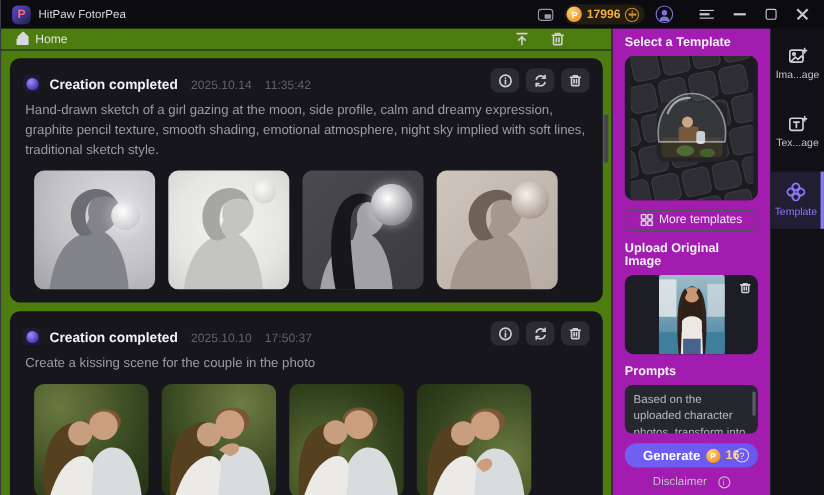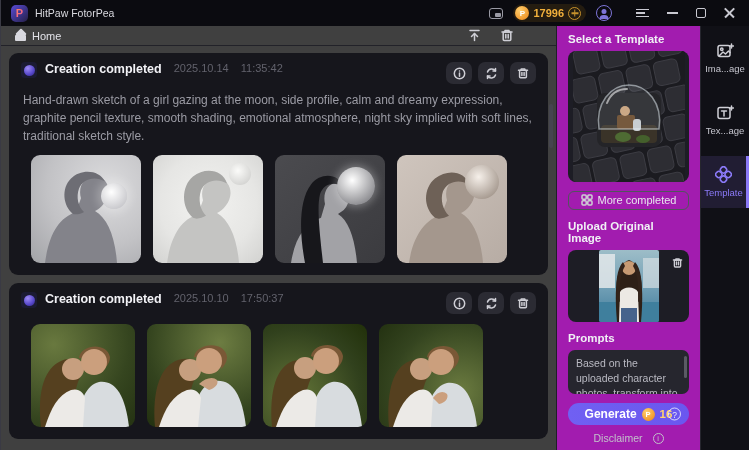--- a/index.html
+++ b/index.html
@@ -30,32 +30,32 @@
   .menuicon::before { content:""; position:absolute; top:0; left:0; right:0; height:1.6px; background:#c9c9d1; box-shadow:0 7px 0 #c9c9d1; }
   .menuicon::after { content:""; position:absolute; top:3.6px; left:0; width:9px; height:1.6px; background:#c9c9d1; }
   .minicon { width:11px; height:1.6px; background:#c9c9d1; }
   .maxicon { width:10px; height:10px; border:1.6px solid #c9c9d1; border-radius:2px; }
   .closeicon { width:11px; height:11px; position:relative; }
   .closeicon::before,.closeicon::after { content:""; position:absolute; left:-1px; top:4.6px; width:13px; height:1.6px; background:#c9c9d1; }
   .closeicon::before { transform:rotate(45deg); } .closeicon::after { transform:rotate(-45deg); }
 
   
   .bodyrow { flex:1; display:flex; min-height:0; }
-  .main { width:555px; display:flex; flex-direction:column; background:#404040; min-height:0; }
+  .main { width:555px; display:flex; flex-direction:column; background:#4d7c0f; min-height:0; }
   .crumbbar { height:20px; flex:0 0 auto; display:flex; align-items:center; padding:0 14px 0 14px; border-bottom:1px solid #222229; }
   .homeico { width:11px; height:10px; position:relative; margin-right:6px; }
   .homeico::before { content:""; position:absolute; left:0; right:0; bottom:0; height:6px; background:#d8d8de; border-radius:1px; }
   .homeico::after { content:""; position:absolute; left:50%; top:-1px; transform:translateX(-50%) rotate(45deg); width:8px; height:8px; background:#d8d8de; border-radius:1px; }
   .crumb-label { font-size:11px; color:#e2e2e8; }
   .crumb-actions { margin-left:auto; display:flex; gap:18px; align-items:center; padding-right:28px; }
   .scrollarea { flex:1; position:relative; padding:7px 8px 0 8px; overflow:hidden; }
   .vscroll { position:absolute; right:3px; top:58px; width:4px; height:44px; border-radius:2px; background:#45454e; }
 
   .card { background:#16161c; border-radius:9px; padding:9px 12px 10px 12px; margin-bottom:8px; }
-  .card-head { display:flex; align-items:flex-start; gap:8px; }
+  .card-head { display:flex; align-items:flex-end; gap:8px; }
   .badge { width:16px; height:16px; border-radius:4px; background:#1b1b33; display:flex; align-items:center; justify-content:center; flex:0 0 auto; }
   .badge i { width:11px; height:11px; border-radius:50%; background:radial-gradient(circle at 35% 30%,#9f8cf5,#5546c9 60%,#2c2470); }
   .status { font-size:12.5px; font-weight:bold; color:#f2f2f6; }
   .datetime { font-size:11px; color:#62626c; margin-left:4px; }
   .card-actions { margin-left:auto; display:flex; gap:6px; }
   .abtn { width:26px; height:22px; border-radius:7px; background:#2b2b33; display:flex; align-items:center; justify-content:center; }
   .prompt { font-size:12px; line-height:1.5; color:#9b9ba4; margin:7px 2px 0 2px; max-width:516px; }
   .thumbrow { display:flex; gap:12px; margin:10px 0 2px 10px; }
   .thumb { border-radius:9px; position:relative; overflow:hidden; flex:0 0 auto; }
   .thumb.sz1 { width:110px; height:108px; }
@@ -260,20 +260,21 @@
                     <g class="iconstroke">
                       <path d="M1.5 3.2h9"></path>
                       <path d="M4.2 3.2V2h3.6v1.2"></path>
                       <rect x="2.6" y="3.2" width="6.8" height="7.6" rx="1"></rect>
                       <path d="M4.9 5.4v3M7.1 5.4v3"></path>
                     </g>
                   </svg>
                 </div>
             </div>
           </div>
+          <div class="prompt">Create a kissing scene for the couple in the photo</div>
           <div class="thumbrow">
             <div class="thumb sz2" style="background:radial-gradient(circle at 22% 20%,#69793f,#35451f 65%,#243212)">
               <svg viewBox="0 0 104 103" preserveAspectRatio="none">
                   <path fill="#55401f" d="M10 103 C6 66 14 44 30 37 C38 33 48 34 54 41 L47 58 C41 78 37 91 35 103 Z"></path>
                   <circle cx="42" cy="45" r="11" fill="#c79f7f"></circle>
                   <path fill="#7a5836" d="M48 34 C50 20 76 18 79 33 C79 39 75 43 73 45 C75 35 66 29 58 31 C54 32 50 35 48 34 Z"></path>
                   <circle cx="63" cy="38" r="13" fill="#cb9f7d"></circle>
                   <path fill="#d8dcdf" d="M45 103 C48 78 55 61 68 58 C84 56 94 70 98 103 Z"></path>
                   <path fill="#eceae7" d="M14 103 C20 84 27 71 40 66 C48 64 52 68 54 74 L52 103 Z"></path>
                 </svg>
@@ -372,21 +373,21 @@
 
       <div class="morebtn">
         <svg width="12" height="12" viewBox="0 0 12 12">
             <g class="iconstroke" stroke-width="1.2">
               <rect x="1" y="1" width="4.2" height="4.2" rx="1"></rect>
               <rect x="6.8" y="1" width="4.2" height="4.2" rx="1"></rect>
               <rect x="1" y="6.8" width="4.2" height="4.2" rx="1"></rect>
               <rect x="6.8" y="6.8" width="4.2" height="4.2" rx="1"></rect>
             </g>
           </svg>
-        <span>More completed</span>
+        <span>More templates</span>
       </div>
 
       <div class="sb-title">Upload Original Image</div>
       <div class="upload-panel">
         <div class="upload-img" title="woman in white tank top by pool">
           <svg viewBox="0 0 60 72" preserveAspectRatio="none">
             <defs>
                 <linearGradient id="poolbg" x1="0" y1="0" x2="0" y2="1">
                   <stop offset="0" stop-color="#9dbdc8"></stop>
                   <stop offset=".55" stop-color="#6e9db4"></stop>

